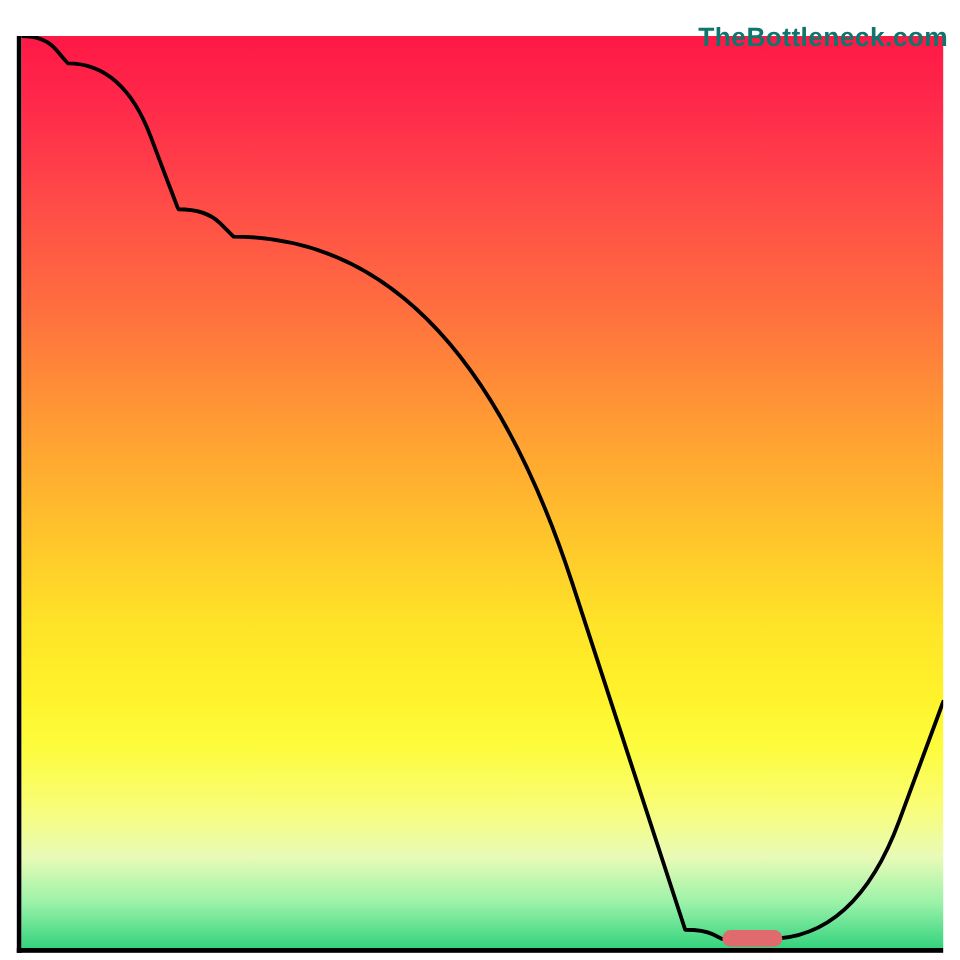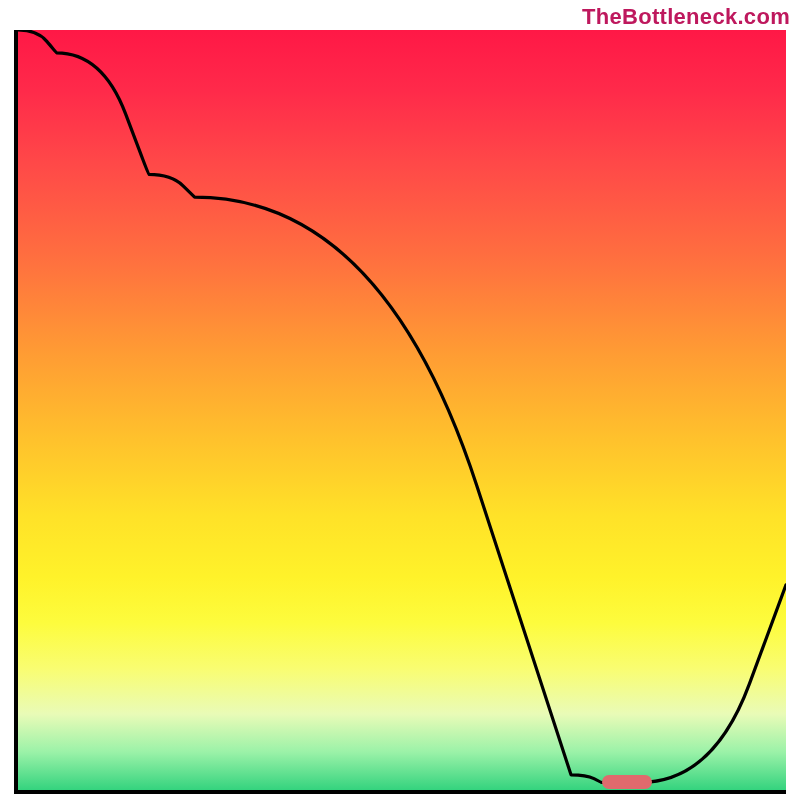--- a/index.html
+++ b/index.html
@@ -11,25 +11,25 @@
     background: #ffffff;
     font-family: Arial, Helvetica, sans-serif;
   }
   .container {
     position: relative;
     width: 800px;
     height: 800px;
   }
   .watermark {
     position: absolute;
-    top: 4px;
+    top: 18px;
     right: 10px;
     font-size: 22px;
     font-weight: 600;
-    color: #be185d;
+    color: #0f766e;
     letter-spacing: 0.3px;
     z-index: 20;
   }
   .plot-frame {
     position: absolute;
     left: 14px;
     top: 30px;
     width: 772px;
     height: 764px;
     border-left: 4px solid #000;

